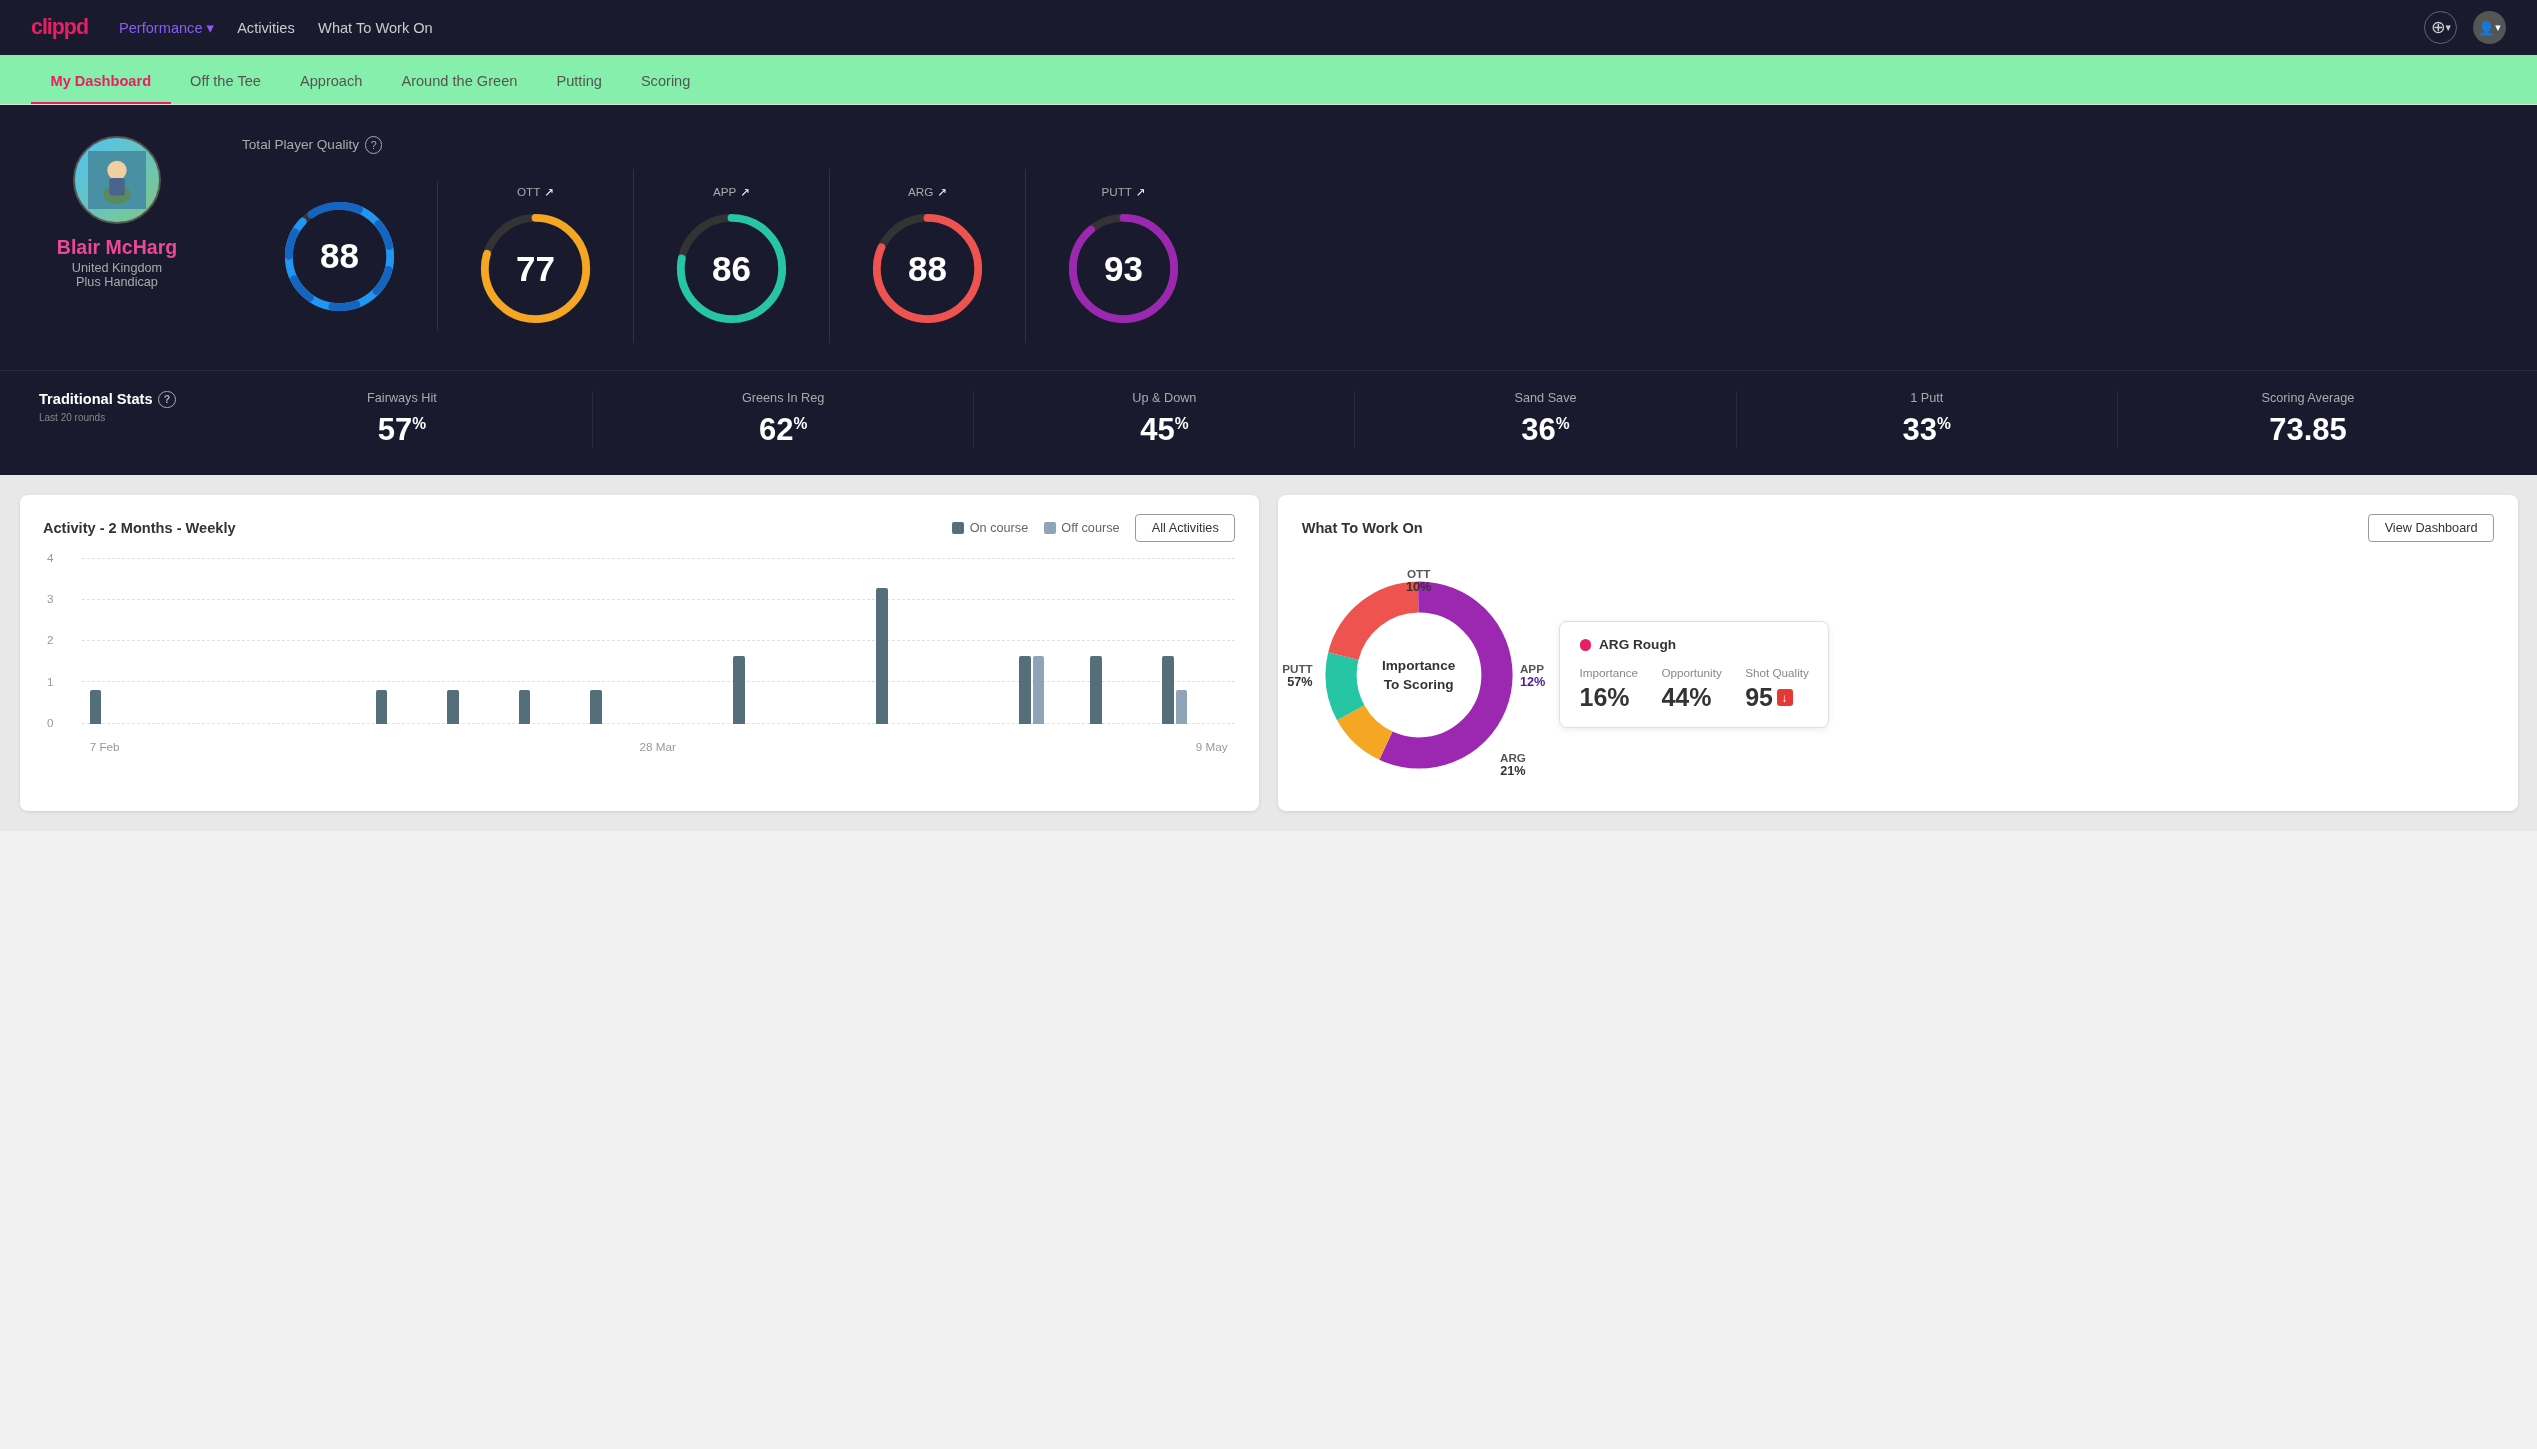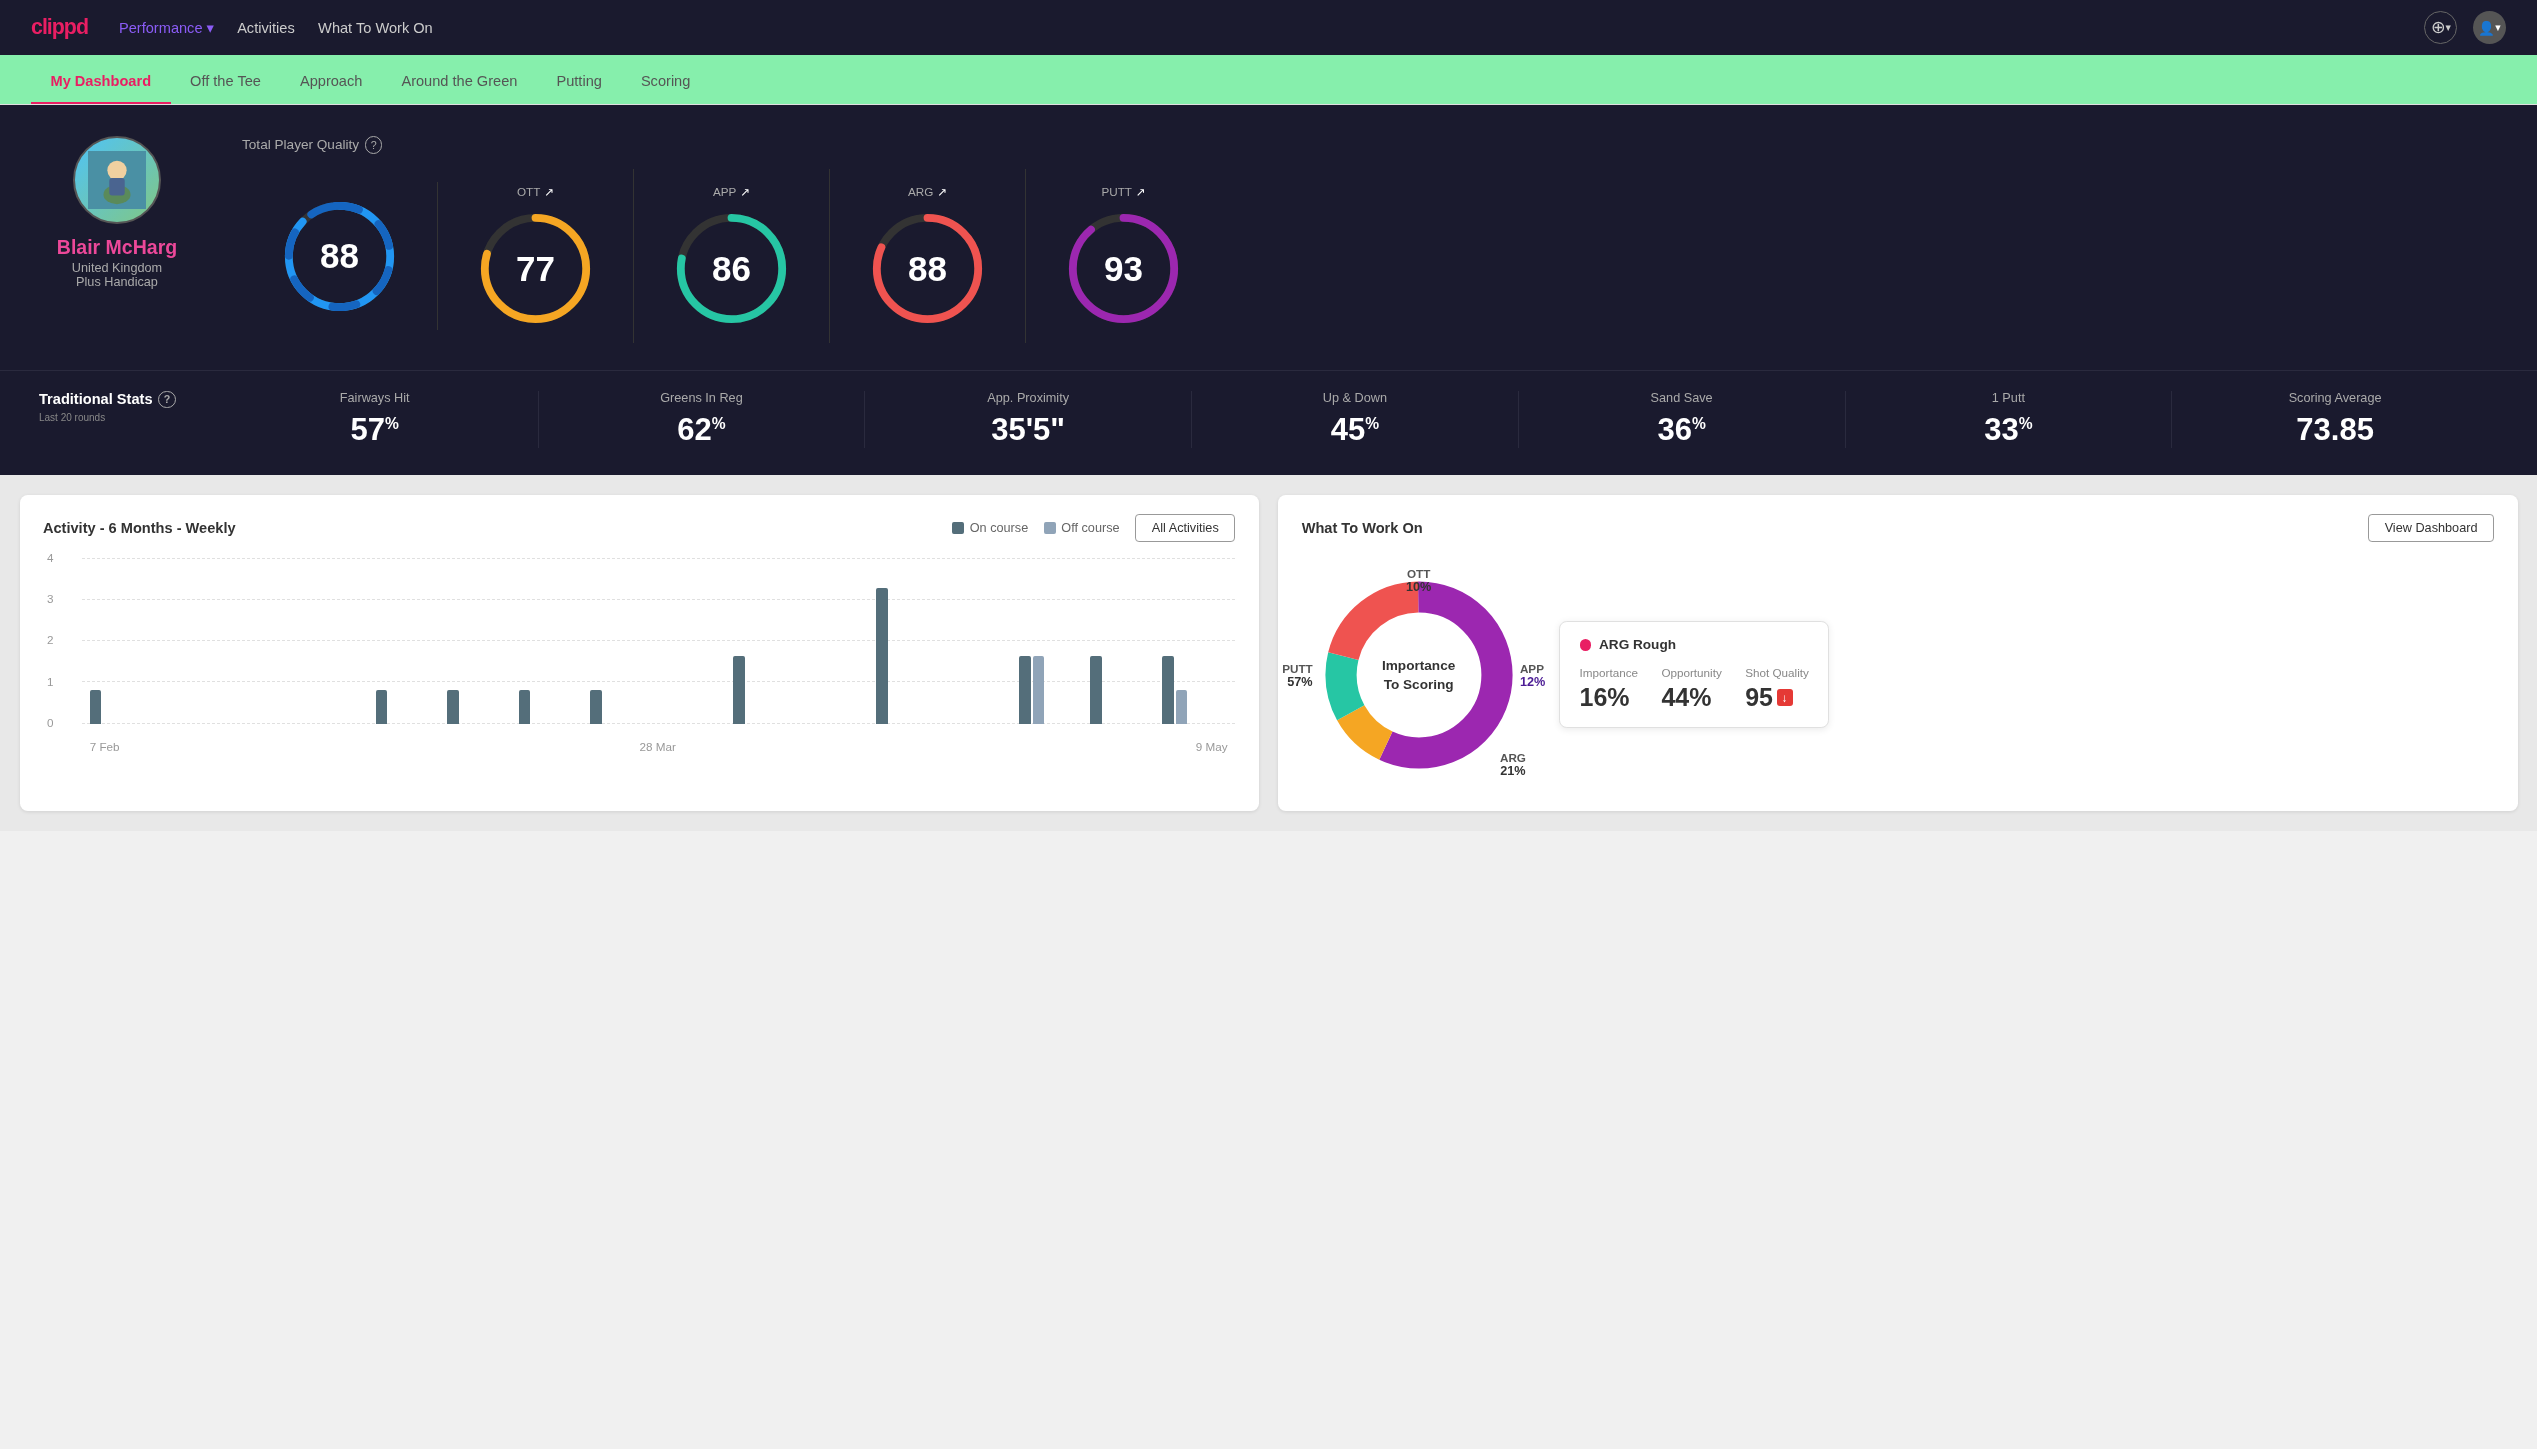--- a/index.html
+++ b/index.html
@@ -375,24 +375,20 @@
   <div class="trad-values">
     <div class="trad-stat">
       <div class="trad-stat-label">Fairways Hit</div>
       <div class="trad-stat-value"><span>57</span><sup>%</sup></div>
     </div>
     <div class="trad-stat">
       <div class="trad-stat-label">Greens In Reg</div>
       <div class="trad-stat-value"><span>62</span><sup>%</sup></div>
     </div>
     <div class="trad-stat">
-      <div class="trad-stat-label">App. Proximity</div>
-      <div class="trad-stat-value">35'5"</div>
-    </div>
-    <div class="trad-stat">
       <div class="trad-stat-label">Up &amp; Down</div>
       <div class="trad-stat-value"><span>45</span><sup>%</sup></div>
     </div>
     <div class="trad-stat">
       <div class="trad-stat-label">Sand Save</div>
       <div class="trad-stat-value"><span>36</span><sup>%</sup></div>
     </div>
     <div class="trad-stat">
       <div class="trad-stat-label">1 Putt</div>
       <div class="trad-stat-value"><span>33</span><sup>%</sup></div>
@@ -401,21 +397,21 @@
       <div class="trad-stat-label">Scoring Average</div>
       <div class="trad-stat-value">73.85</div>
     </div>
   </div>
 </div>
 
 <div class="bottom-panels">
 
   <div class="panel">
     <div class="panel-header">
-      <div class="panel-title">Activity - 6 Months - Weekly</div>
+      <div class="panel-title">Activity - 2 Months - Weekly</div>
       <div class="panel-legend">
         <div class="legend-item">
           <div class="legend-dot" style="background:#546e7a"></div>
           <span>On course</span>
         </div>
         <div class="legend-item">
           <div class="legend-dot" style="background:#90a4b8"></div>
           <span>Off course</span>
         </div>
         <button class="panel-btn">All Activities</button>

